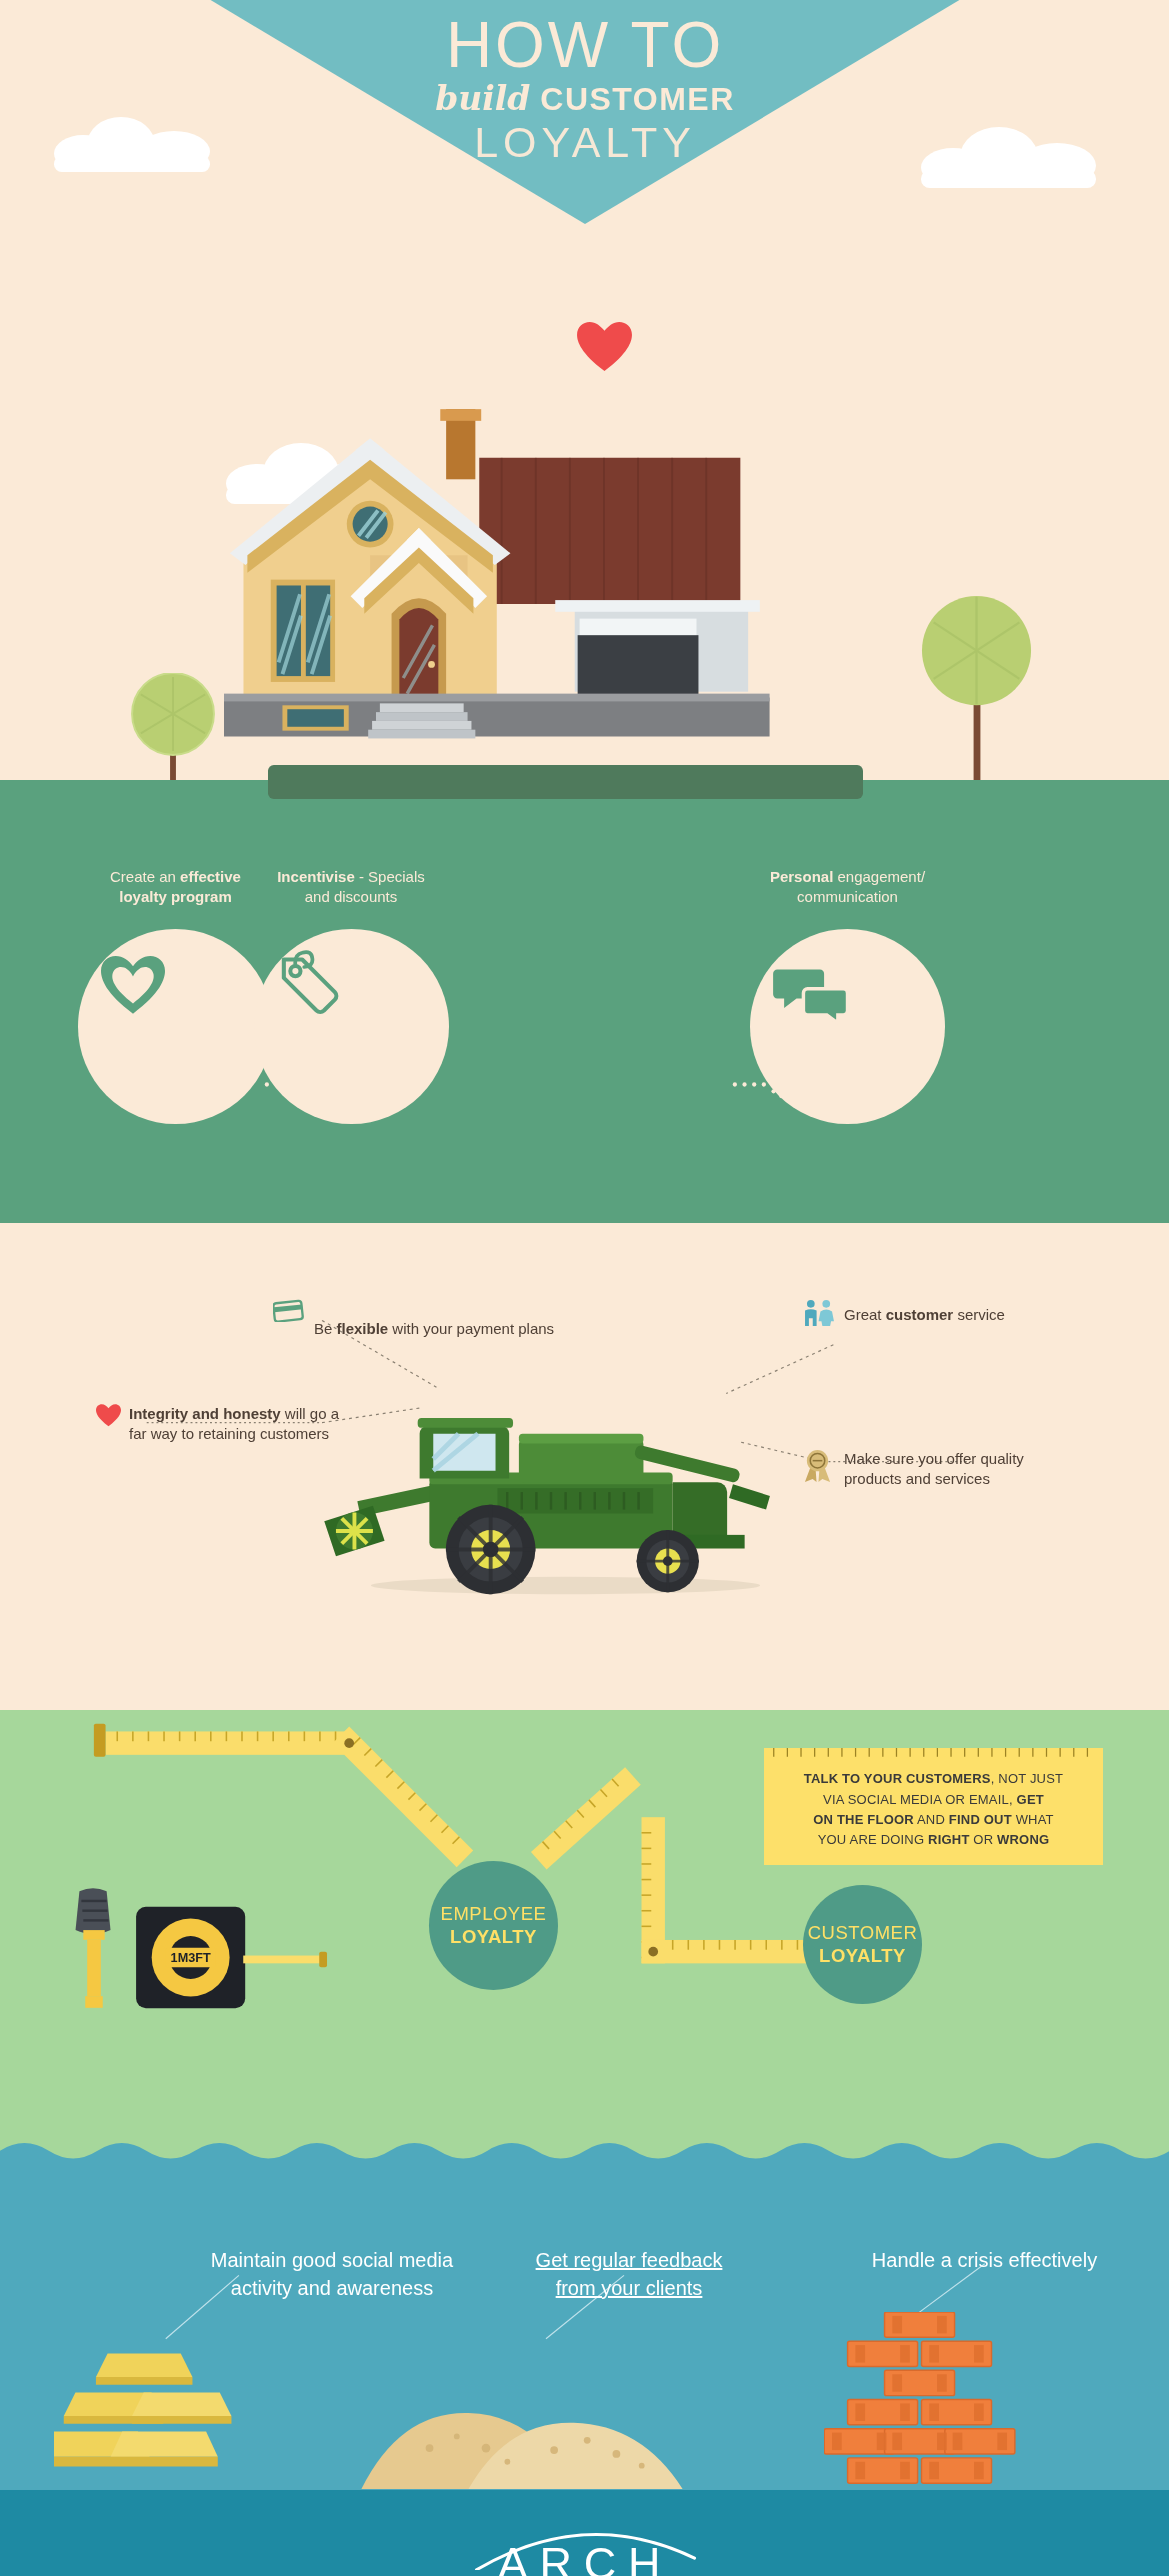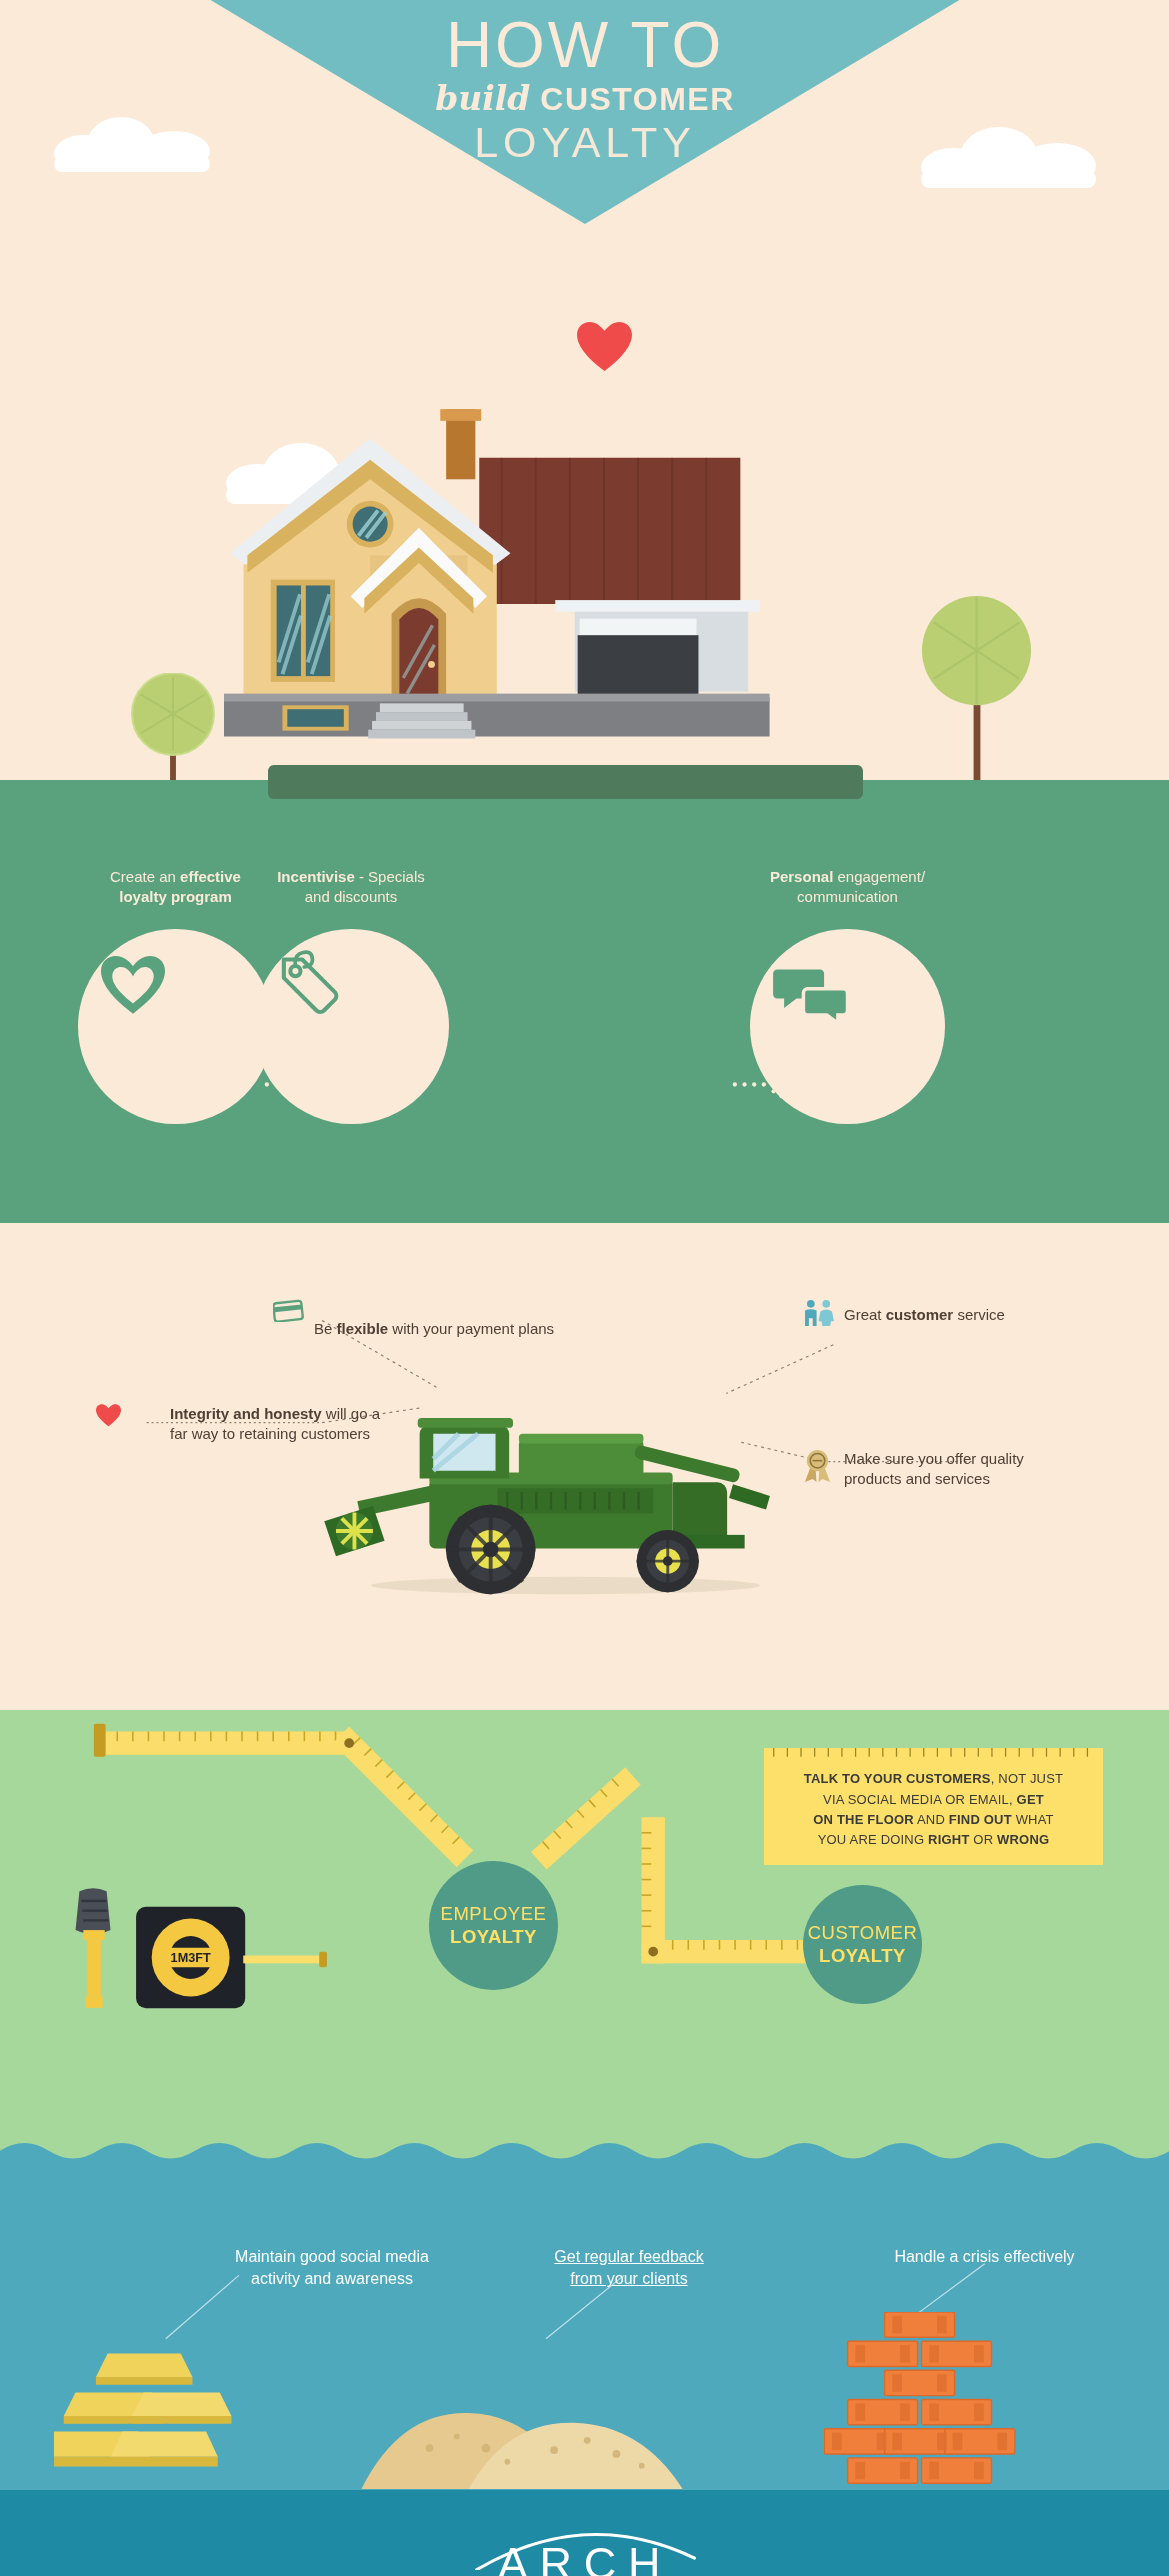--- a/index.html
+++ b/index.html
@@ -82,21 +82,21 @@
     position:absolute; background:#fde06a; padding:21.4px 19.5px 19.5px;
     text-align:center; color:#3a3a3a; font-size:13px; line-height:1.55; letter-spacing:0.2px;
   }
   .callout b { font-weight:700; }
   .ruler-ticks { position:absolute; left:0; top:0; width:100%; height:11.7px; }
 
   .scallop { position:absolute; left:0; width:1170px; height:25px; }
 
   
   .sec-blue { position:relative; width:1170px; height:322px; background:#4fa9bd; overflow:hidden; }
-  .blue-cap { position:absolute; color:#fff; font-size:16px; line-height:1.4; text-align:center; }
+  .blue-cap { position:absolute; color:#fff; font-size:20px; line-height:1.4; text-align:center; }
 
   
   .footer { position:relative; width:1170px; height:144px; background:#1e8aa3; }
   .logo-wrap { position:absolute; left:0; top:29px; width:1170px; text-align:center; }
   .logo-arch { font-size:45px; letter-spacing:11.7px; color:#fff; font-weight:400; line-height:1; }
 </style>
 </head>
 <body>
 
 <div class="page">
@@ -397,21 +397,21 @@
     </div>
     <div class="hv-label" style="left:844px; top:82px; width:273px;">
       <span>Great </span><b>customer</b><span> service</span>
     </div>
 
     <div class="hv-ico" style="left:96px; top:181px;">
       <svg width="25" height="23.4" viewBox="0 0 26 24">
         <path d="M13 23 C2 15 0 9.5 0 6.2 C0 2.4 2.8 0 6 0 C8.8 0 11.3 1.8 13 4.2 C14.7 1.8 17.2 0 20 0 C23.2 0 26 2.4 26 6.2 C26 9.5 24 15 13 23 Z" fill="#ef4b4b"></path>
       </svg>
     </div>
-    <div class="hv-label" style="left:129px; top:181px; width:263px;margin-left:41px;">
+    <div class="hv-label" style="left:129px; top:181px; width:263px;">
       <b>Integrity and honesty</b><span> will go a</span><br>
       <span>far way to retaining customers</span>
     </div>
 
     <div class="hv-ico" style="left:803px; top:226px;">
       <svg width="29" height="33" viewBox="0 0 30 34">
         <polygon points="8,18 2,34 10,31 14,34 13,20" fill="#c9a961"></polygon>
         <polygon points="22,18 28,34 20,31 16,34 17,20" fill="#d8bc79"></polygon>
         <circle cx="15" cy="12" r="11" fill="#d8bc79"></circle>
         <circle cx="15" cy="12" r="7.5" fill="none" stroke="#8e7539" stroke-width="1.6"></circle>

